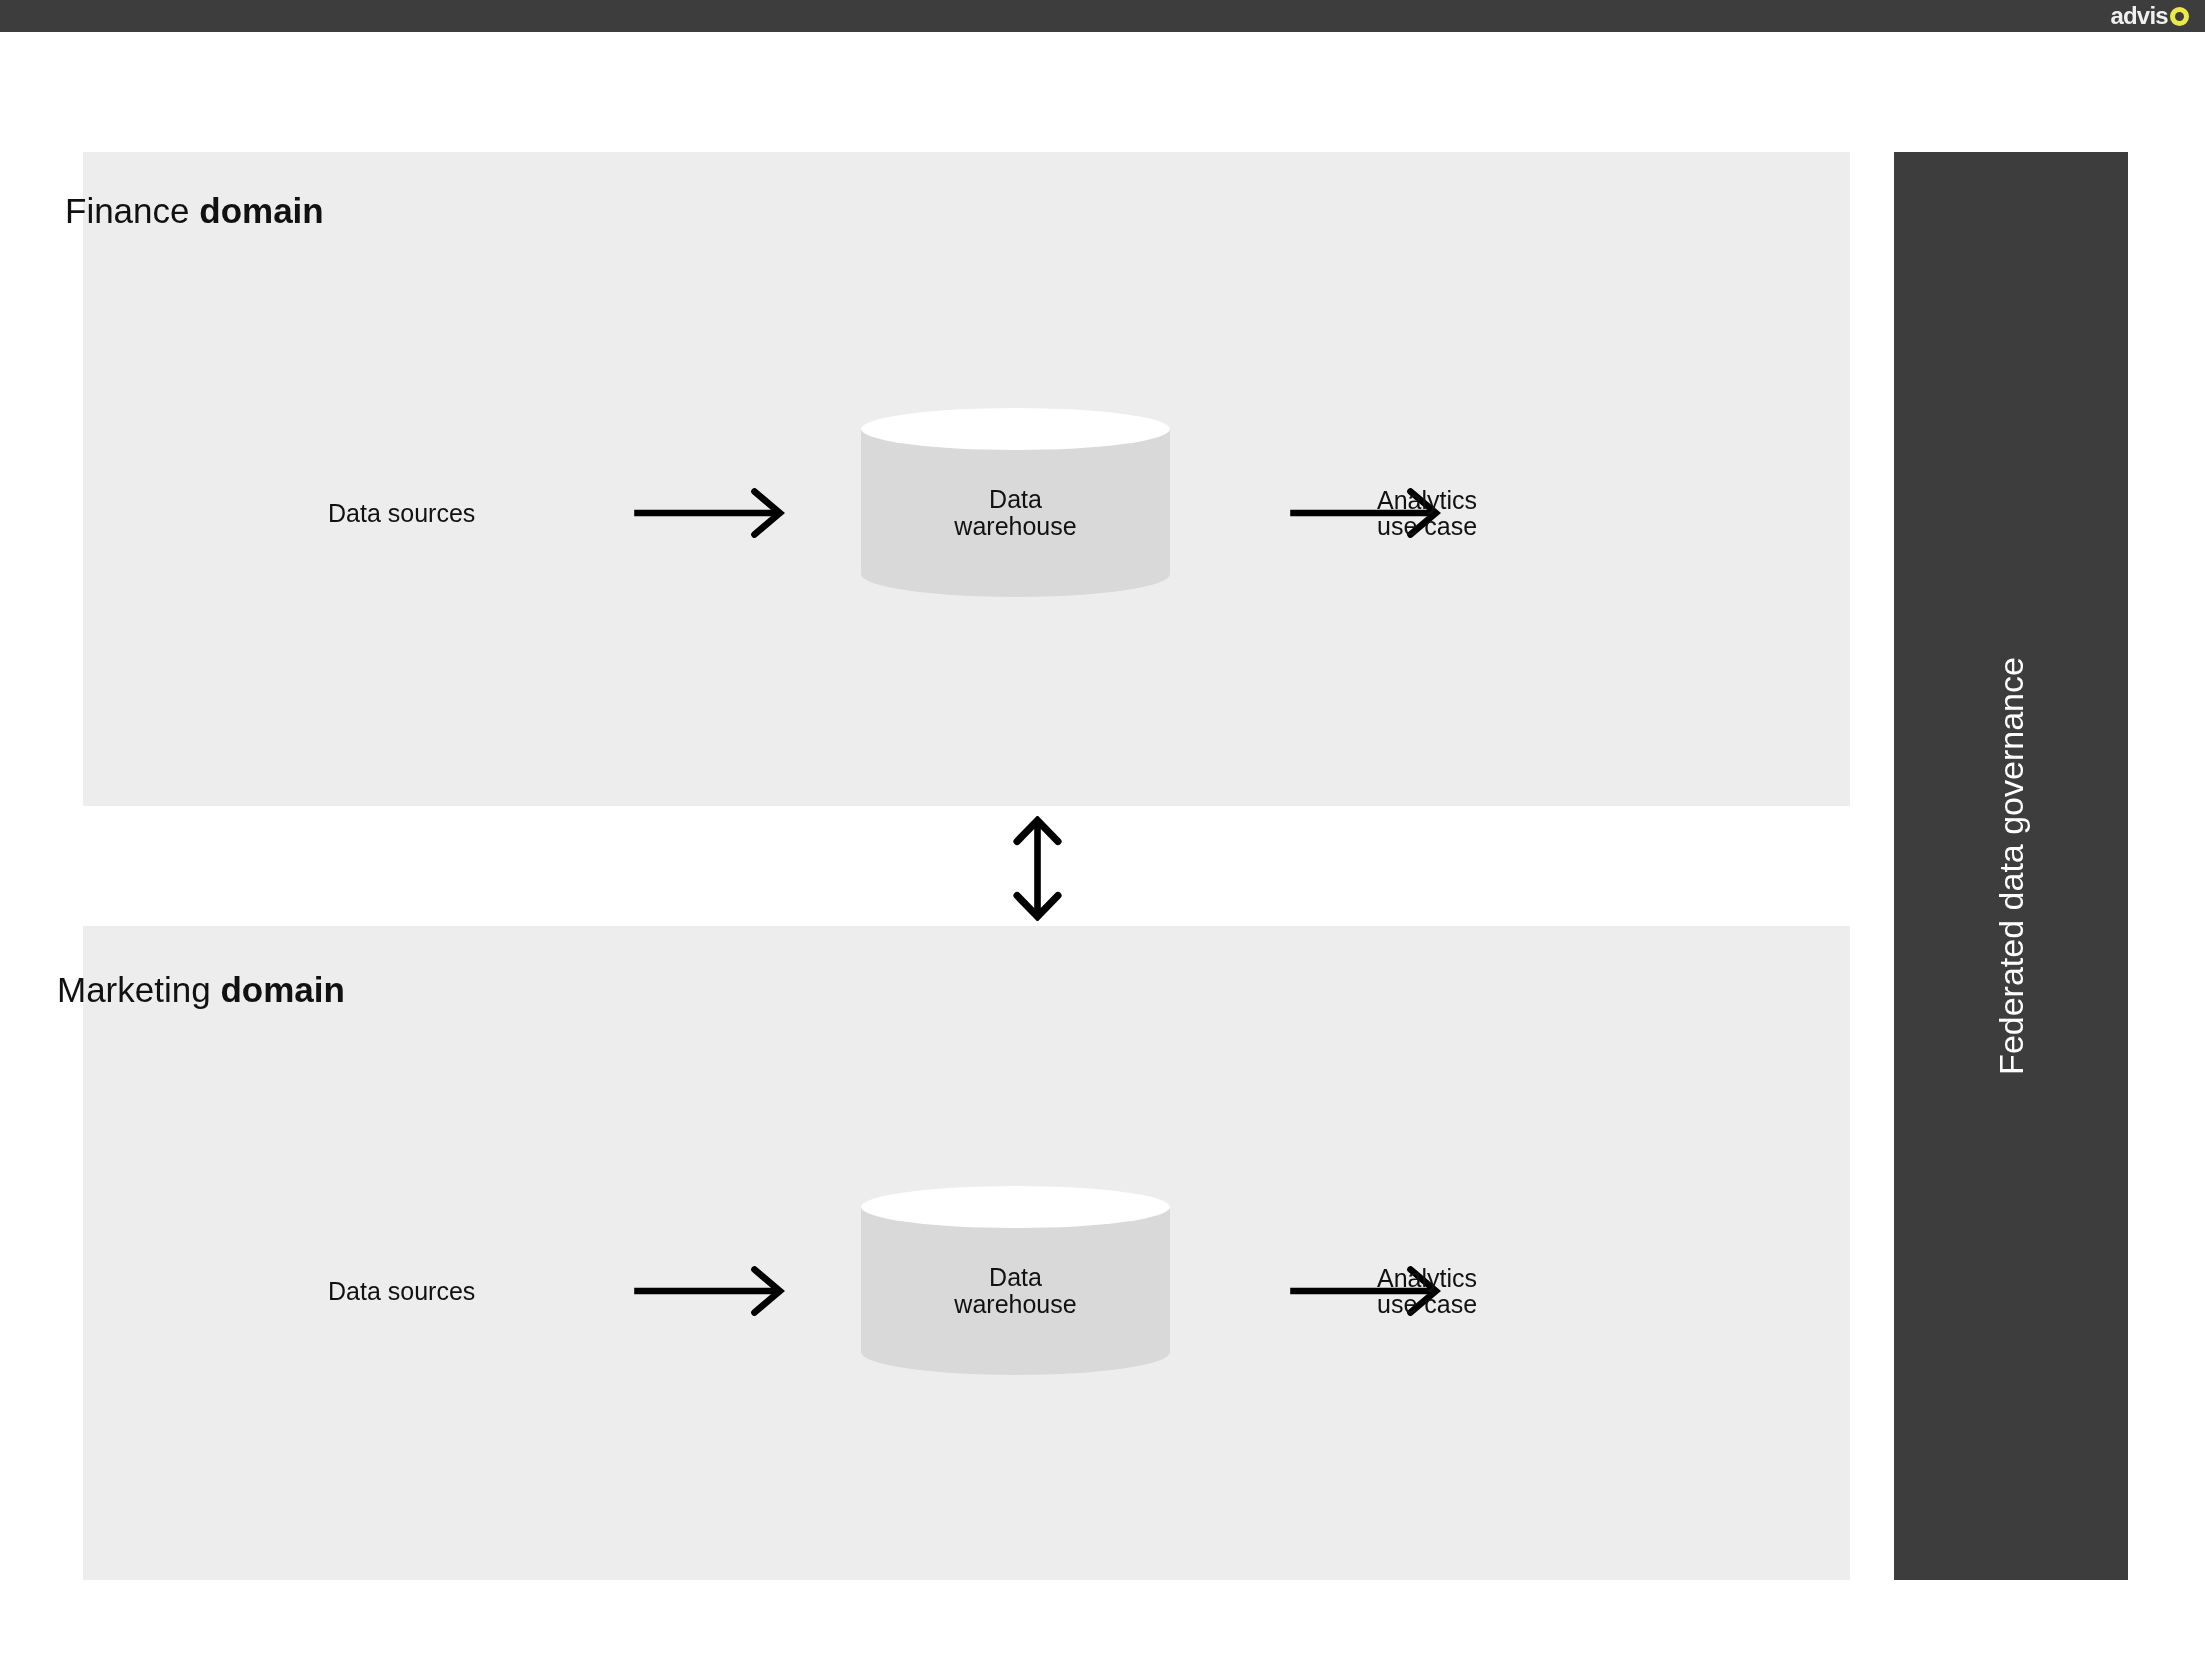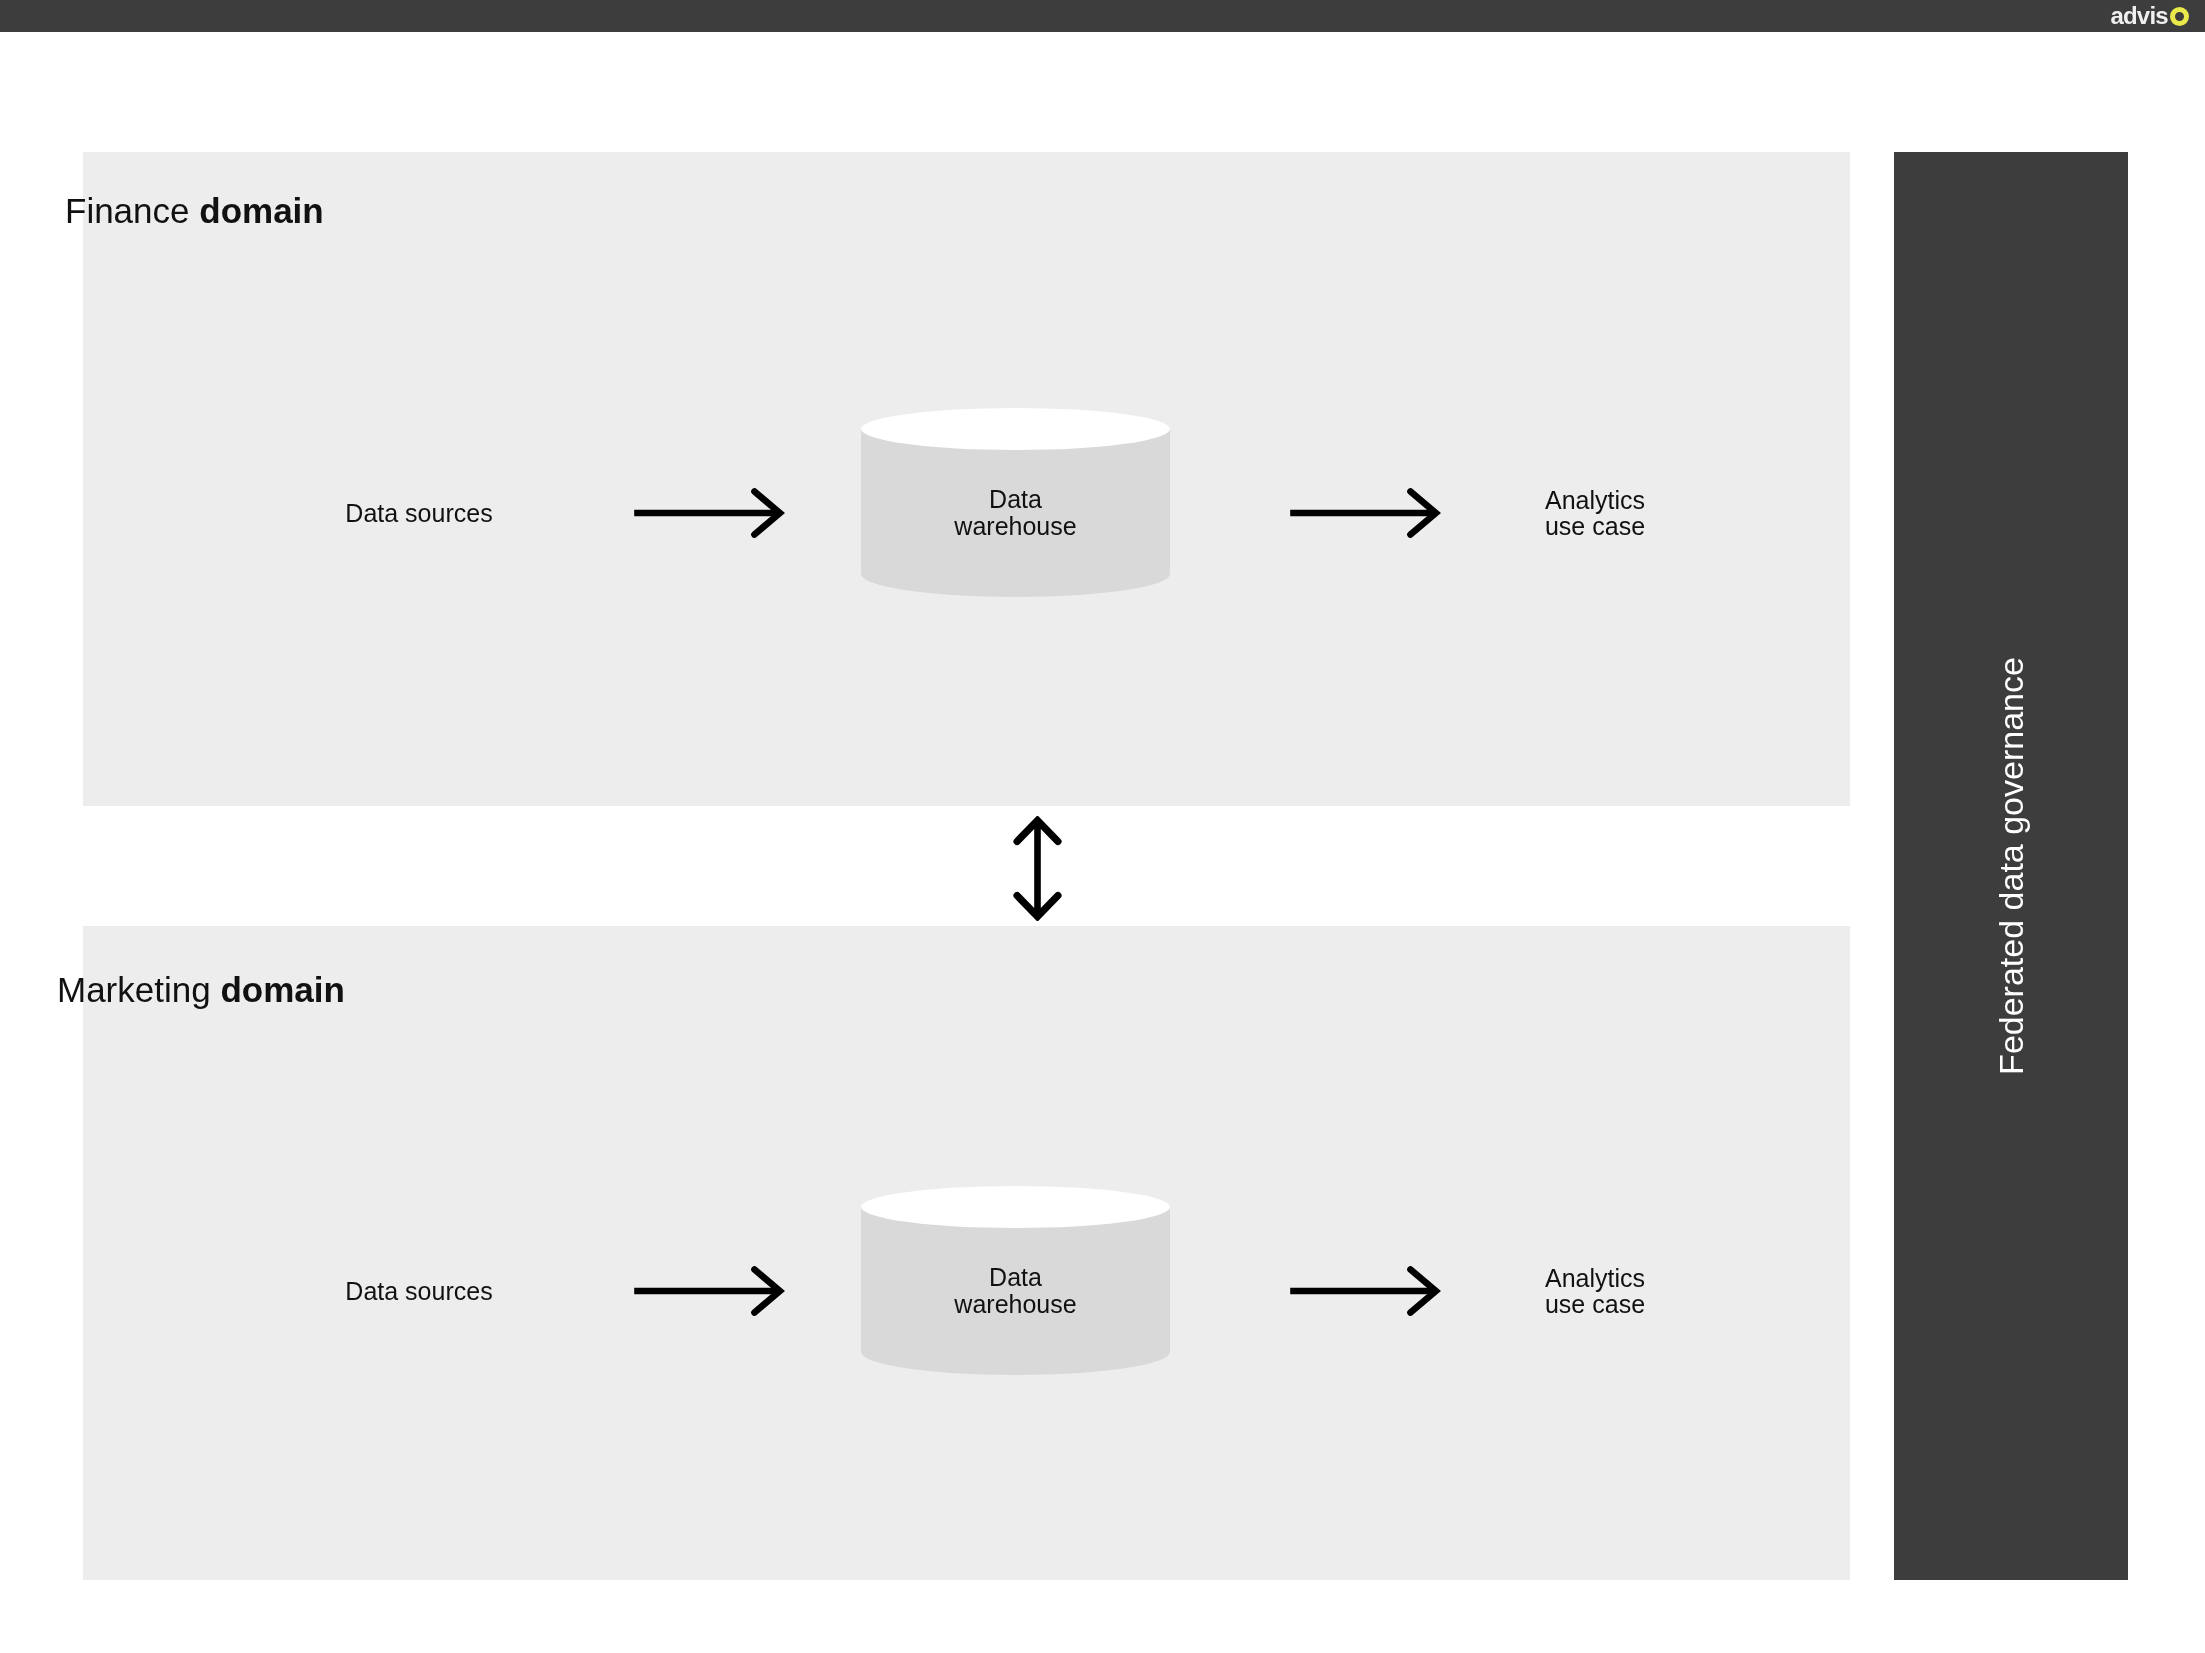--- a/index.html
+++ b/index.html
@@ -83,32 +83,32 @@
     height: 0;
   }
   .flow-finance   { top: 513px;  }
   .flow-marketing { top: 1291px; }
 
   .src-label {
     position: absolute;
     left: 245px;
     transform: translateY(-50%);
     width: 182px;
-    text-align: center;
+    text-align: left;
     font-size: 25px;
     color: #111111;
     white-space: nowrap;
   }
 
   .out-label {
     position: absolute;
-    left: 1421px;
+    left: 1294px;
     transform: translateY(-50%);
     width: 182px;
-    text-align: center;
+    text-align: left;
     font-size: 25px;
     line-height: 1.05;
     color: #111111;
   }
 
   .arrow-h {
     position: absolute;
     transform: translateY(-50%);
     width: 160px;
     height: 50px;

